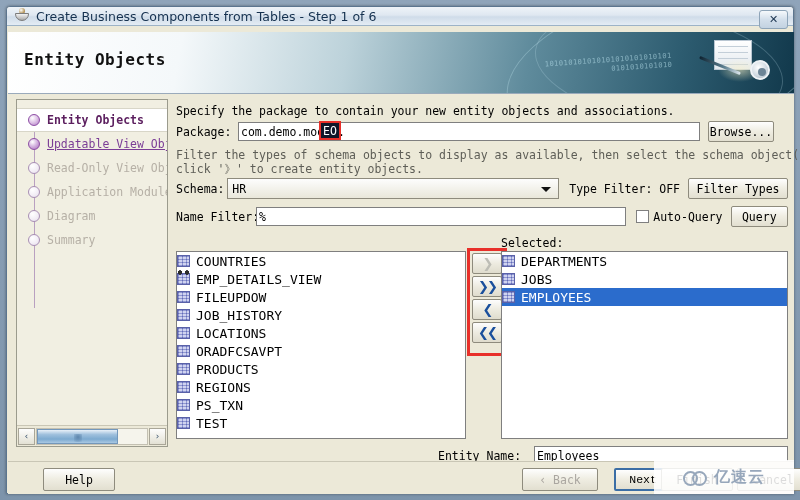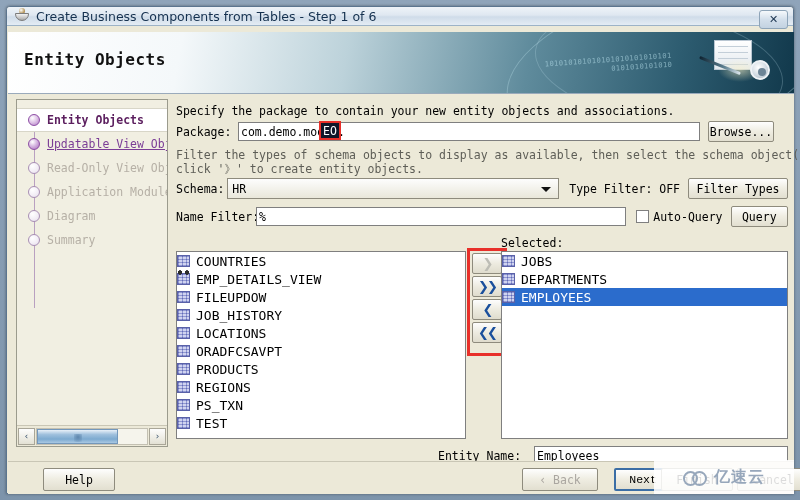--- a/index.html
+++ b/index.html
@@ -522,25 +522,25 @@
         <div class="xfer-wrap" style="left:291px;top:152px;width:40px;height:108px;" id="xfer">
             <div class="xbtn off">❯</div>
             <div class="xbtn">❯❯</div>
             <div class="xbtn">❮</div>
             <div class="xbtn">❮❮</div>
           </div>
 
         <div class="listbox" style="position:absolute;left:325px;top:155px;width:287px;height:188px;" id="sel-list">
             <div class="li">
               <span class="tbl-icon"></span>
+              <span>DEPARTMENTS</span>
+            </div>
+            <div class="li">
+              <span class="tbl-icon"></span>
               <span>JOBS</span>
-            </div>
-            <div class="li">
-              <span class="tbl-icon"></span>
-              <span>DEPARTMENTS</span>
             </div>
             <div class="li sel">
               <span class="tbl-icon"></span>
               <span>EMPLOYEES</span>
             </div>
           </div>
 
         <div class="row" style="position:absolute;left:262px;top:350px;width:350px;">
           <div class="lbl" style="width:96px;">Entity Name:</div>
           <div class="tf" style="width:254px;">

